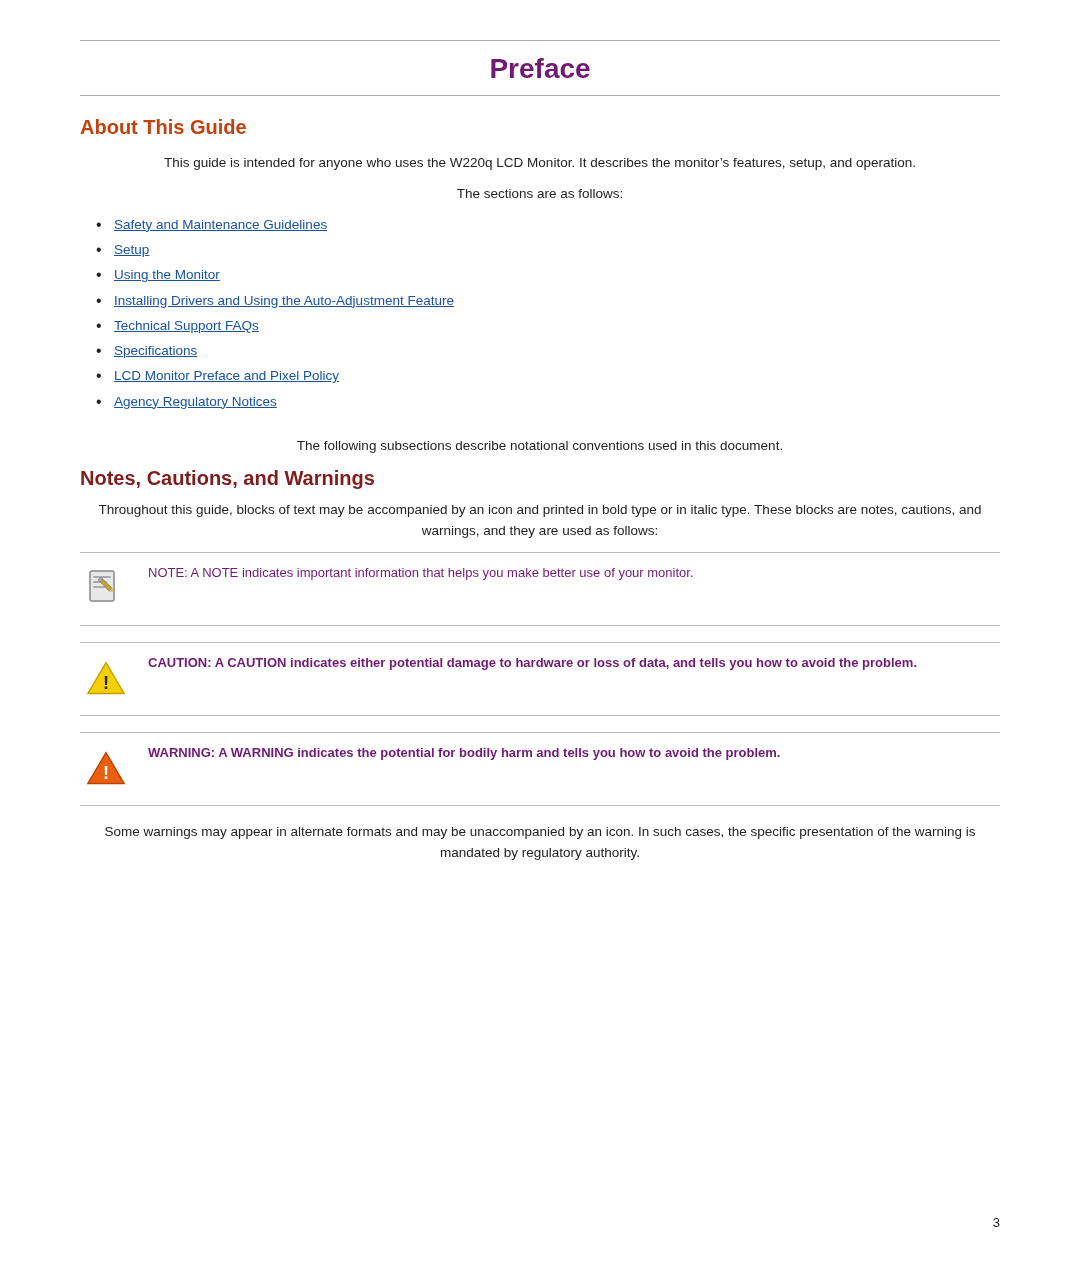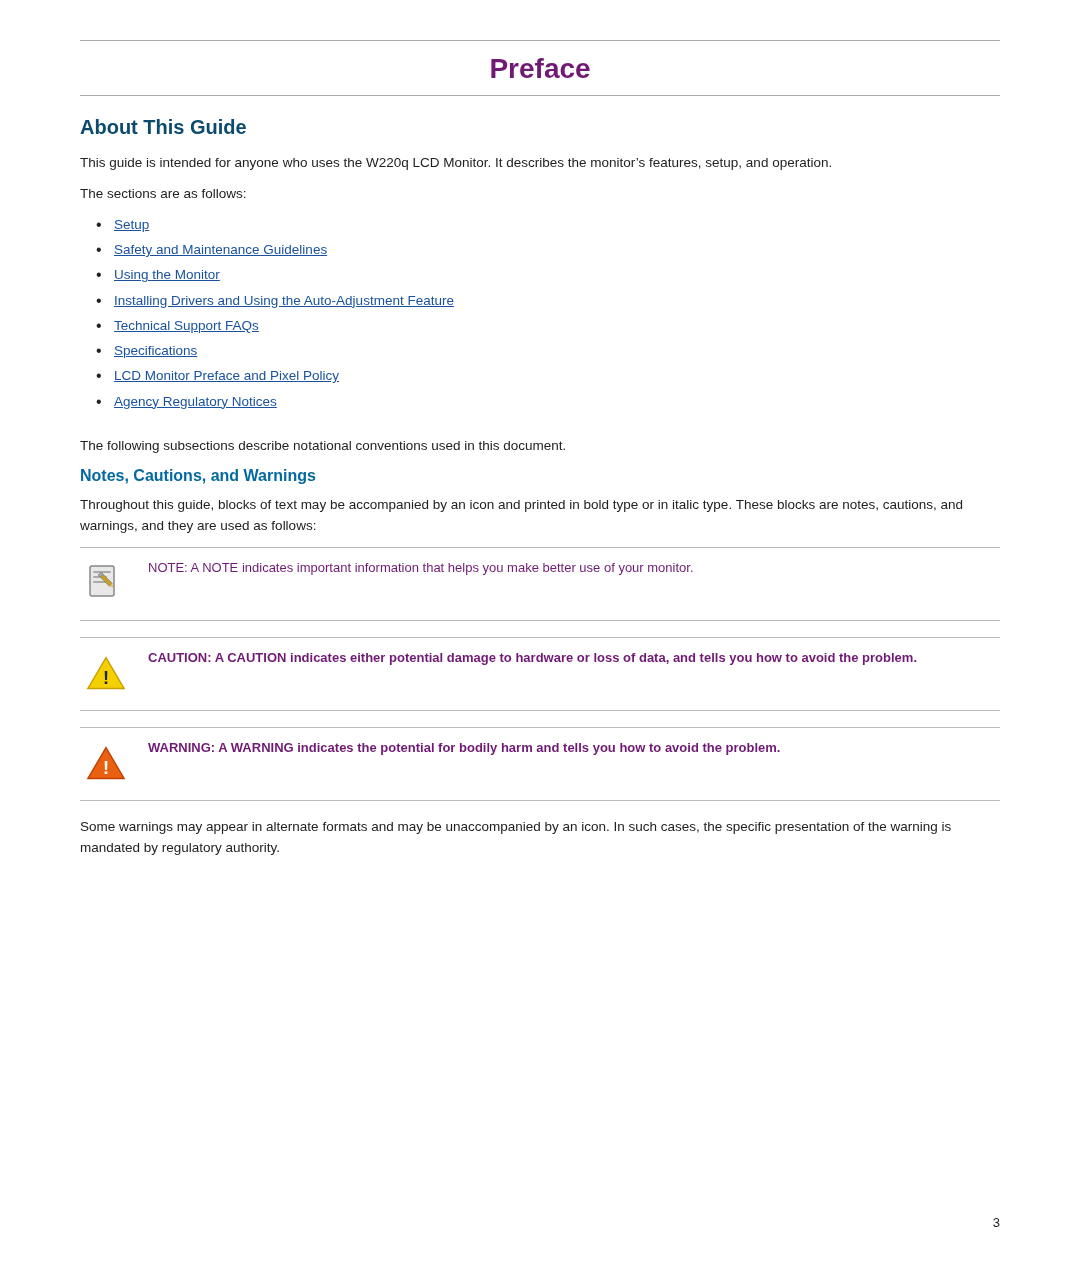--- a/index.html
+++ b/index.html
@@ -35,35 +35,36 @@
     .section-rule {
       border: none;
       border-top: 1px solid #aaa;
       margin-bottom: 20px;
     }
 
     .section-heading {
       font-size: 20px;
       font-weight: bold;
       margin-bottom: 14px;
-      color: #0c4a6e;
+      color: #c2410c;
     }
 
     .sub-heading {
-      font-size: 16px;
+      font-size: 20px;
       font-weight: bold;
       margin-bottom: 10px;
-      color: #0369a1;
+      color: #7f1d1d;
     }
 
     .body-text {
       font-size: 13.5px;
       line-height: 1.55;
       margin-bottom: 10px;
       color: #222;
+      text-align: center;
     }
 
     .bullet-list {
       list-style: none;
       margin: 8px 0 14px 16px;
     }
 
     .bullet-list li {
       position: relative;
       padding-left: 18px;
@@ -152,22 +153,22 @@
 
 <h1 class="page-title">Preface</h1>
 
 <hr class="section-rule">
 
 <div class="content-section">
   <h2 class="section-heading">About This Guide</h2>
   <p class="body-text">This guide is intended for anyone who uses the W220q LCD Monitor. It describes the monitor’s features, setup, and operation.</p>
   <p class="body-text">The sections are as follows:</p>
   <ul class="bullet-list">
+    <li><a href="#">Safety and Maintenance Guidelines</a></li>
     <li><a href="#">Setup</a></li>
-    <li><a href="#">Safety and Maintenance Guidelines</a></li>
     <li><a href="#">Using the Monitor</a></li>
     <li><a href="#">Installing Drivers and Using the Auto-Adjustment Feature</a></li>
     <li><a href="#">Technical Support FAQs</a></li>
     <li><a href="#">Specifications</a></li>
     <li><a href="#">LCD Monitor Preface and Pixel Policy</a></li>
     <li><a href="#">Agency Regulatory Notices</a></li>
   </ul>
 </div>
 
 <div class="content-section">

